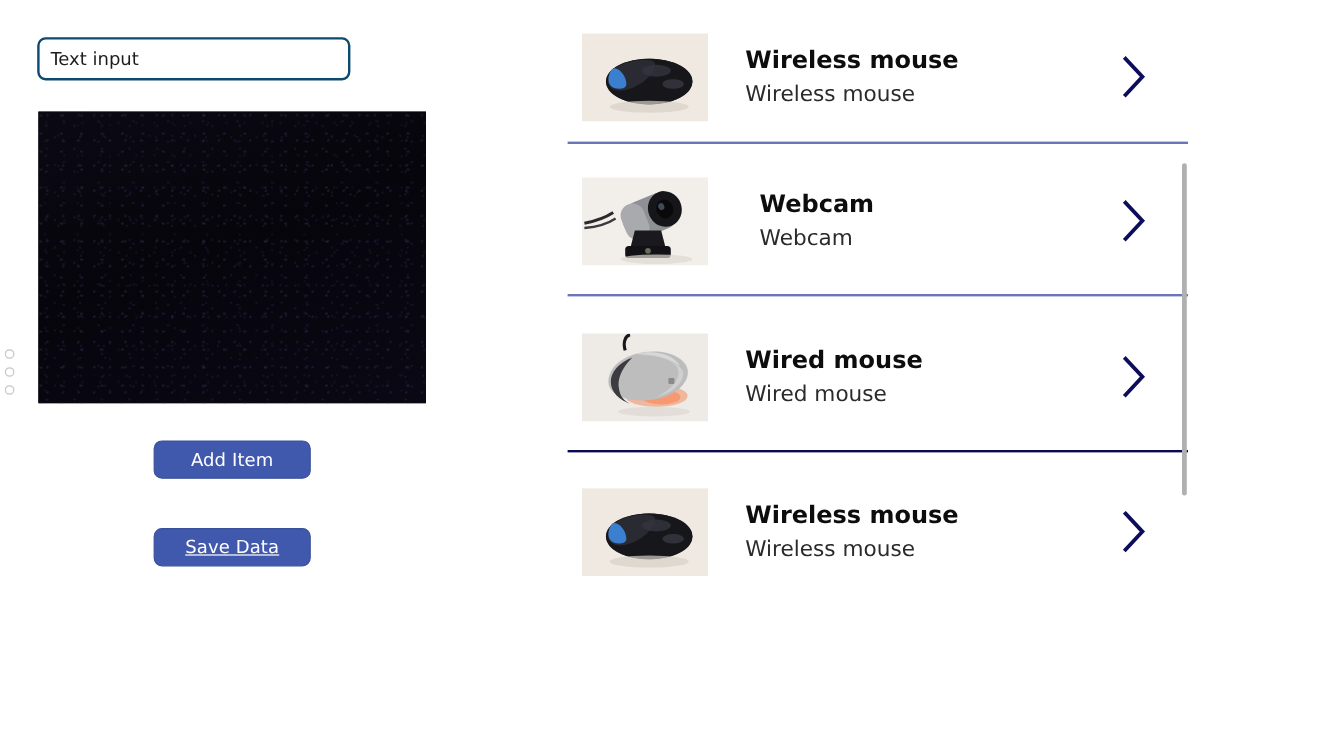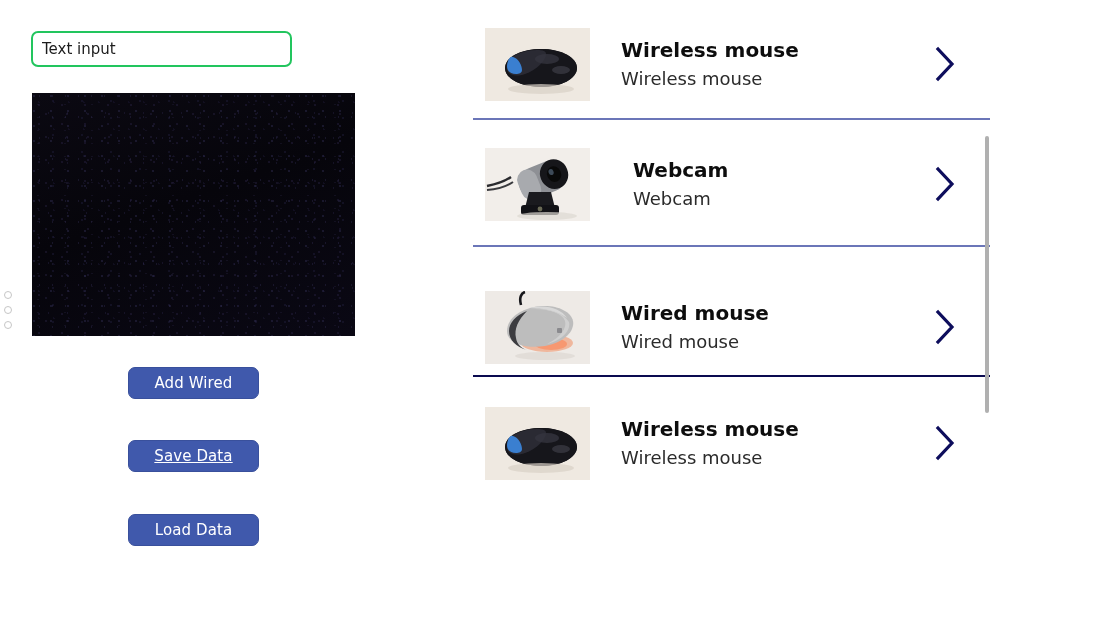--- a/index.html
+++ b/index.html
@@ -11,21 +11,21 @@
     overflow: hidden;
   }
   #app { position: relative; width: 1104px; height: 621px; background:#fff; }
 
   
   #left-panel { position:absolute; left:0; top:0; width:470px; height:621px; }
 
   #text-input {
     position:absolute; left:31px; top:31px;
     width:261px; height:36px;
-    border: 2px solid #22c55e;
+    border: 2px solid #0c4a6e;
     border-radius: 7px;
     background:#ffffff;
     color:#1c1c1c;
     font-size:15px;
     font-family:"DejaVu Sans","Liberation Sans",sans-serif;
     padding: 4px 9px;
     outline: none;
   }
 
   #camera-preview {
@@ -146,23 +146,22 @@
   <div id="left-panel">
 
     <input id="text-input" type="text" value="Text input" style="">
 
     <div id="camera-preview"></div>
 
     <div class="dot-indicator" id="dot-1"></div>
     <div class="dot-indicator" id="dot-2"></div>
     <div class="dot-indicator" id="dot-3"></div>
 
-    <button class="action-button" id="add-item-button">Add Wired</button>
+    <button class="action-button" id="add-item-button">Add Item</button>
     <button class="action-button" id="save-data-button">Save Data</button>
-    <button class="action-button" id="load-data-button">Load Data</button>
   </div>
 
   <div id="list-panel">
 
     <div class="list-item" style="top:10px;">
       <div class="thumb">
         <svg viewBox="0 0 105 73">
           <rect width="105" height="73" fill="#efe9e1"></rect>
           <ellipse cx="56" cy="40" rx="36" ry="19" fill="#111114"></ellipse>
           <path d="M20 40c0-11 16-19 36-19s36 8 36 19-16 19-36 19S20 51 20 40z" fill="#16161b"></path>
@@ -209,21 +208,21 @@
         <div class="item-subtitle">Webcam</div>
       </div>
       <span class="chevron">
         <svg width="24" height="38" viewBox="0 0 24 38">
           <polyline points="5,4 19,19 5,34" fill="none" stroke="#0d0d5c" stroke-width="3.2" stroke-linecap="square" stroke-linejoin="miter"></polyline>
         </svg>
       </span>
     </div>
     <div class="divider" style="top:245px;background:#6b76b8;"></div>
 
-    <div class="list-item" style="top:273px;">
+    <div class="list-item" style="top:260px;">
       <div class="thumb">
         <svg viewBox="0 0 105 73">
           <rect width="105" height="73" fill="#eeeae6"></rect>
           <path d="M36 14c-2-7 0-12 4-13" stroke="#18181c" stroke-width="2.6" fill="none"></path>
           <ellipse cx="62" cy="52" rx="26" ry="9" fill="#f08c60" opacity=".55"></ellipse>
           <ellipse cx="66" cy="53" rx="16" ry="6" fill="#ff7a45" opacity=".5"></ellipse>
           <path d="M22 40c0-14 17-25 38-25 14 0 26 6 28 15 2 10-9 22-28 25-20 3-38-3-38-15z" fill="#bdbdbd"></path>
           <path d="M24 40c0-8 7-16 18-20-9 9-13 18-11 27 1 6 5 10 11 12-11-3-18-10-18-19z" fill="#3c3c40"></path>
           <path d="M44 17c16-4 32 0 38 10-10-7-24-10-38-10z" fill="#d8d8d8"></path>
           <path d="M50 18c14-1 28 4 34 13 2 8-6 18-22 22 14-7 20-16 18-23-2-7-14-12-30-12z" fill="#cfcfcf"></path>

